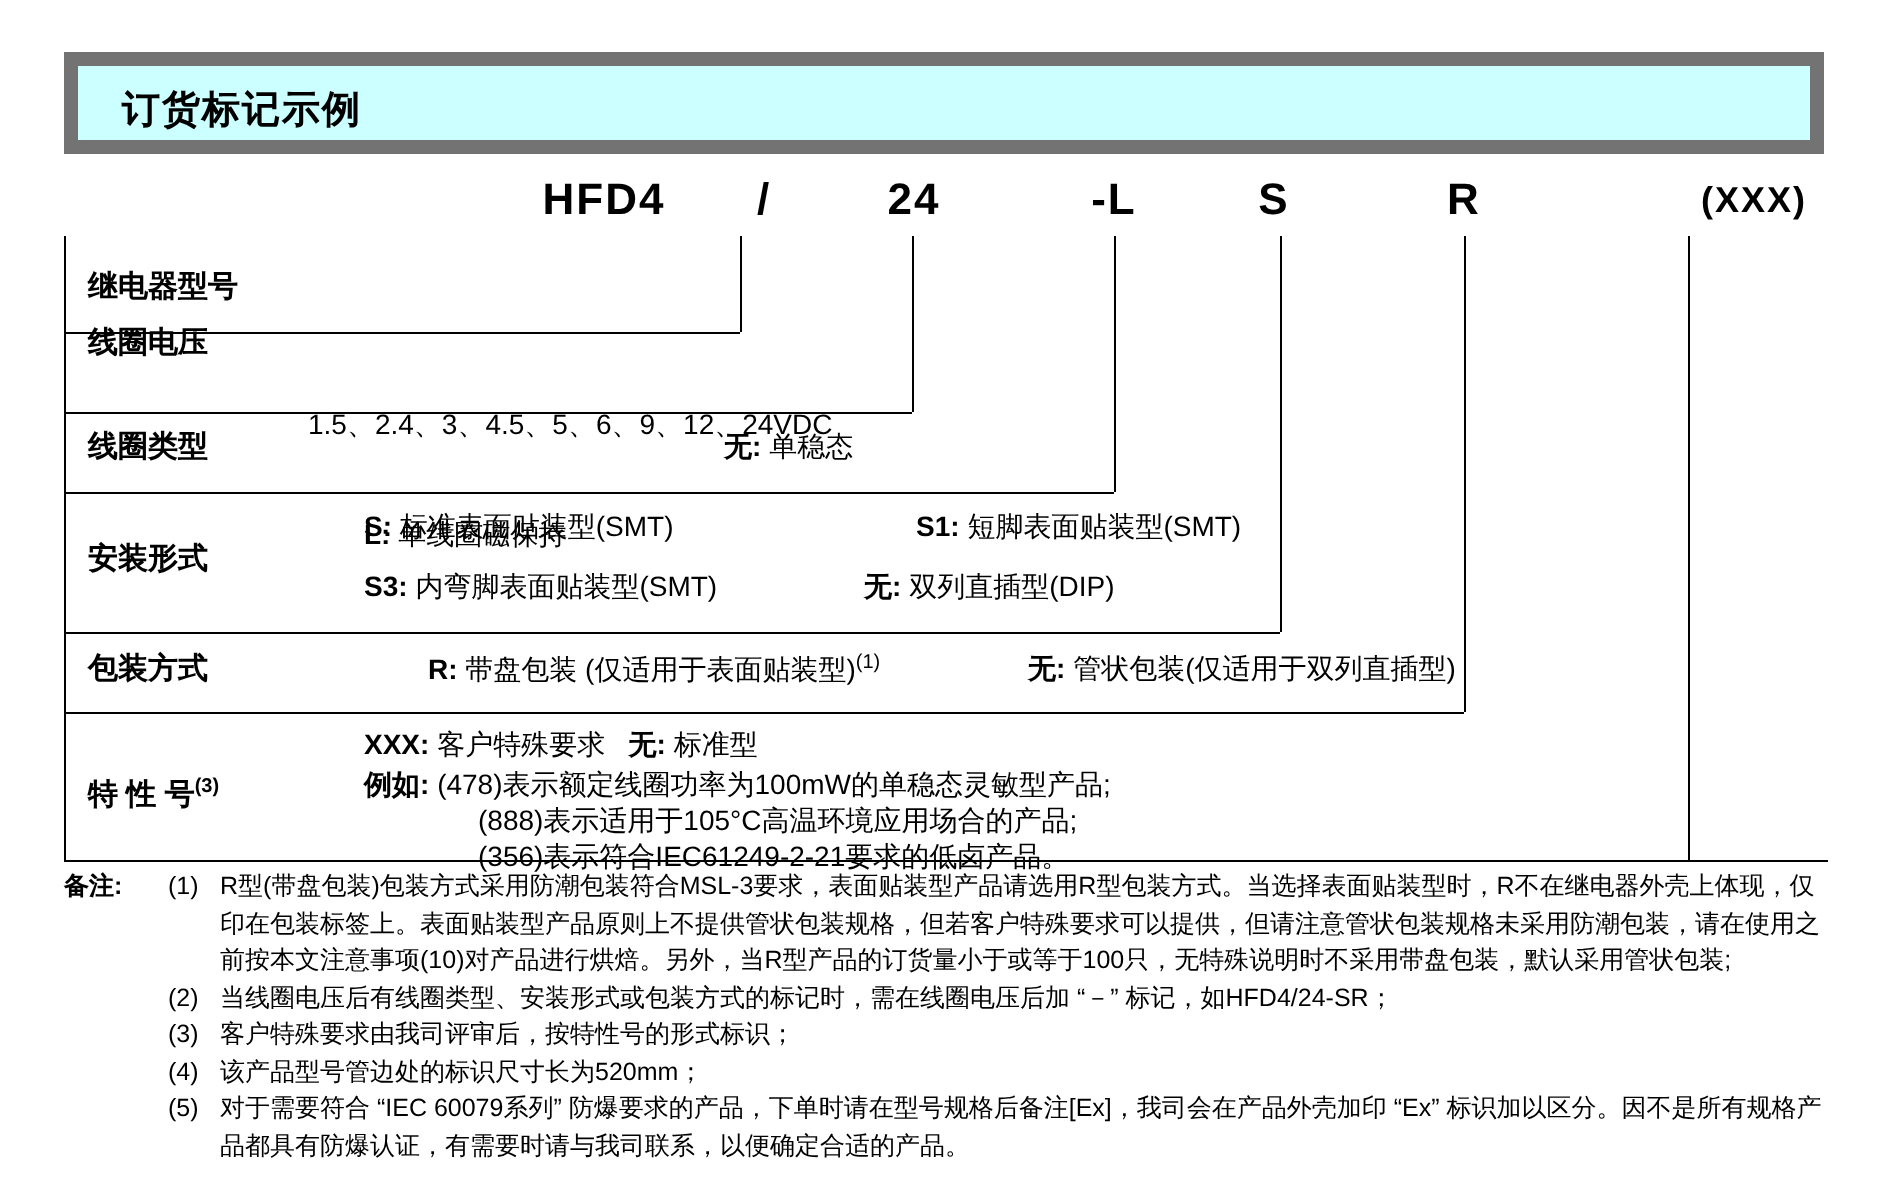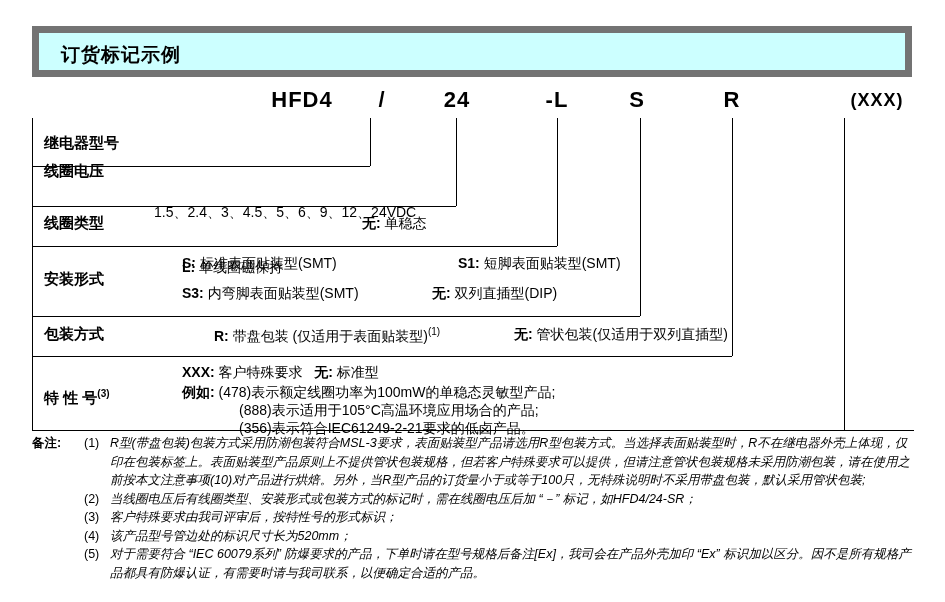--- a/index.html
+++ b/index.html
@@ -71,21 +71,21 @@
     font-size:12.5px;line-height:1.48;
   }
   .notes .note-head{
     position:absolute;left:0;top:0;font-weight:bold;white-space:nowrap;
   }
   .notes .note-body{
     margin-left:52px;
   }
   .note-item{display:flex;margin-bottom:0px;}
   .note-num{width:26px;flex:0 0 26px;text-align:left;}
-  .note-txt{flex:1;font-style:italic;}
+  .note-txt{flex:1;}
 </style>
 </head>
 <body>
 
 <div class="page">
 
   <div class="title-bar">
     <div class="title-text">订货标记示例</div>
   </div>
 

